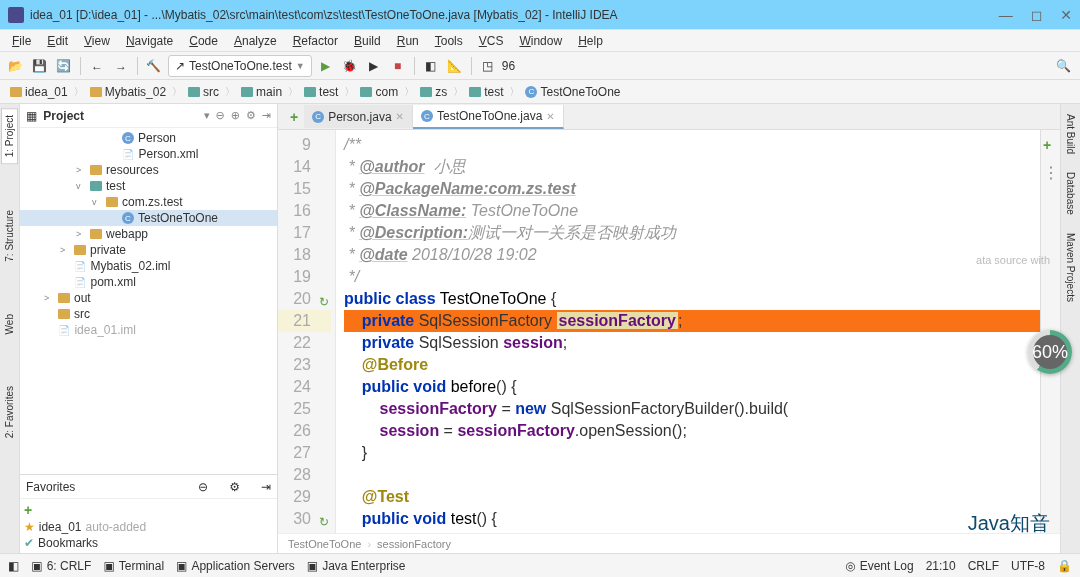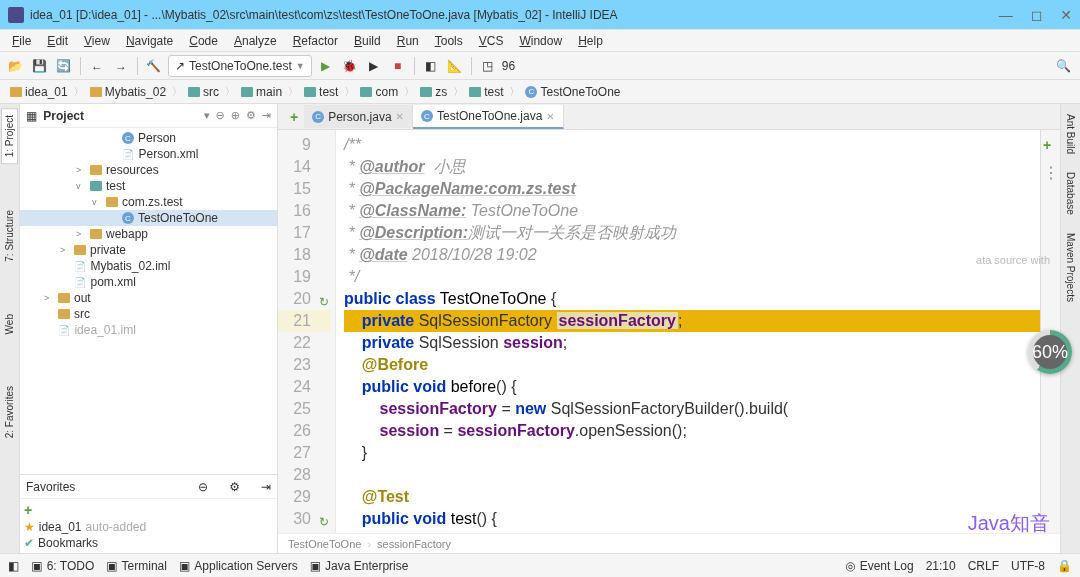--- a/index.html
+++ b/index.html
@@ -51,41 +51,41 @@
 .tab-item{display:flex;align-items:center;gap:4px;padding:4px 8px;border-right:1px solid #ddd;cursor:pointer;background:#e8e8e8}
 .tab-item.active{background:#fff;border-bottom:2px solid #7aa0c8;margin-bottom:-1px}
 .tab-item .close{color:#aaa;font-size:10px}
 .editor{flex:1;display:flex;overflow:hidden;font-family:Consolas,monospace;font-size:16px;line-height:22px}
 .gutter{width:58px;background:#f5f5f5;border-right:1px solid #e8e8e8;text-align:right;color:#aaa;padding:4px 4px 0 0;position:relative}
 .gutter .ln{height:22px;padding-right:20px;position:relative}
 .gutter .run-ic{position:absolute;right:2px;top:3px;color:#5a9e3e;font-size:12px}
 .gutter .ln.hl{background:#f7f3d9}
 .code{flex:1;padding:4px 0 0 8px;white-space:pre;overflow:hidden}
 .code .line{height:22px}
-.code .line.hl{background:#eab308}
+.code .line.hl{background:#f97316}
 .c-comment{color:#999;font-style:italic}
 .c-doctag{color:#888;font-style:italic;font-weight:bold;text-decoration:underline;text-decoration-color:#ccc}
 .c-kw{color:#0033b3;font-weight:bold}
 .c-type{color:#000}
 .c-field{color:#660e7a;font-weight:bold}
 .c-ann{color:#9e880d;font-weight:bold}
 .c-method{color:#000}
 .c-hlbox{background:#e6dca8;padding:0 2px}
 .editor-footer{height:20px;border-top:1px solid #eee;padding:0 10px;display:flex;align-items:center;color:#888;font-size:11px}
 .editor-footer .sep2{margin:0 6px;color:#ccc}
 .right-gutter{width:20px;background:#eaeaea;border-left:1px solid #ddd;display:flex;flex-direction:column;align-items:center;padding-top:4px;gap:6px;font-size:10px}
 .right-gutter .tab{writing-mode:vertical-rl;padding:6px 2px;cursor:pointer}
 .right-tools{width:20px;background:#f5f5f5;border-left:1px solid #ddd}
 .statusbar{height:24px;background:#f5f5f5;border-top:1px solid #ddd;display:flex;align-items:center;padding:0 8px;gap:12px;justify-content:space-between}
 .statusbar .left-s,.statusbar .right-s{display:flex;align-items:center;gap:12px}
 .statusbar .sb-item{display:flex;align-items:center;gap:4px;cursor:pointer}
 .prog-circle{position:absolute;right:8px;top:330px;width:44px;height:44px;border-radius:50%;background:conic-gradient(#5a8 0 60%,#ddd 60% 100%);display:flex;align-items:center;justify-content:center;color:#fff;font-size:18px;box-shadow:0 1px 4px rgba(0,0,0,.3)}
 .prog-circle .inner{width:34px;height:34px;border-radius:50%;background:#666;display:flex;align-items:center;justify-content:center}
 .hint-text{position:absolute;right:30px;top:254px;color:#bbb;font-size:11px}
-.watermark{position:absolute;right:30px;bottom:40px;color:#8b5cf6;font-size:20px;font-weight:300}
+.watermark{position:absolute;right:30px;bottom:40px;color:#0c4a6e;font-size:20px;font-weight:300}
 </style>
 </head>
 <body>
 
 <div class="titlebar">
   <div class="left">
     <div class="icon-app"></div>
     <span>idea_01 [D:\idea_01] - ...\Mybatis_02\src\main\test\com\zs\test\TestOneToOne.java [Mybatis_02] - IntelliJ IDEA</span>
   </div>
   <div class="wincontrols">
@@ -366,21 +366,21 @@
       <div class="tab">Database</div>
       <div class="tab">Maven Projects</div>
     </div>
 </div>
 
 <div class="statusbar">
   <div class="left-s" id="sbleft">
     <span>◧</span>
   <span class="sb-item">
         <span>▣</span>
-        <span>6: TODO</span>
+        <span>6: CRLF</span>
       </span>
       <span class="sb-item">
         <span>▣</span>
         <span>Terminal</span>
       </span>
       <span class="sb-item">
         <span>▣</span>
         <span>Application Servers</span>
       </span>
       <span class="sb-item">

